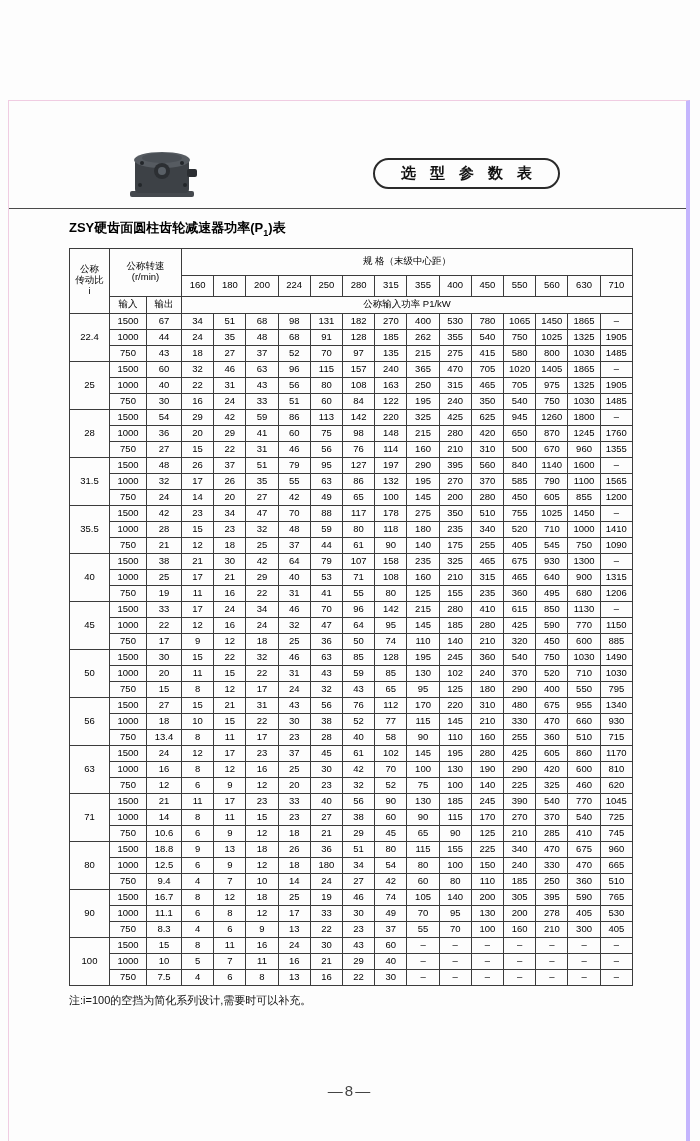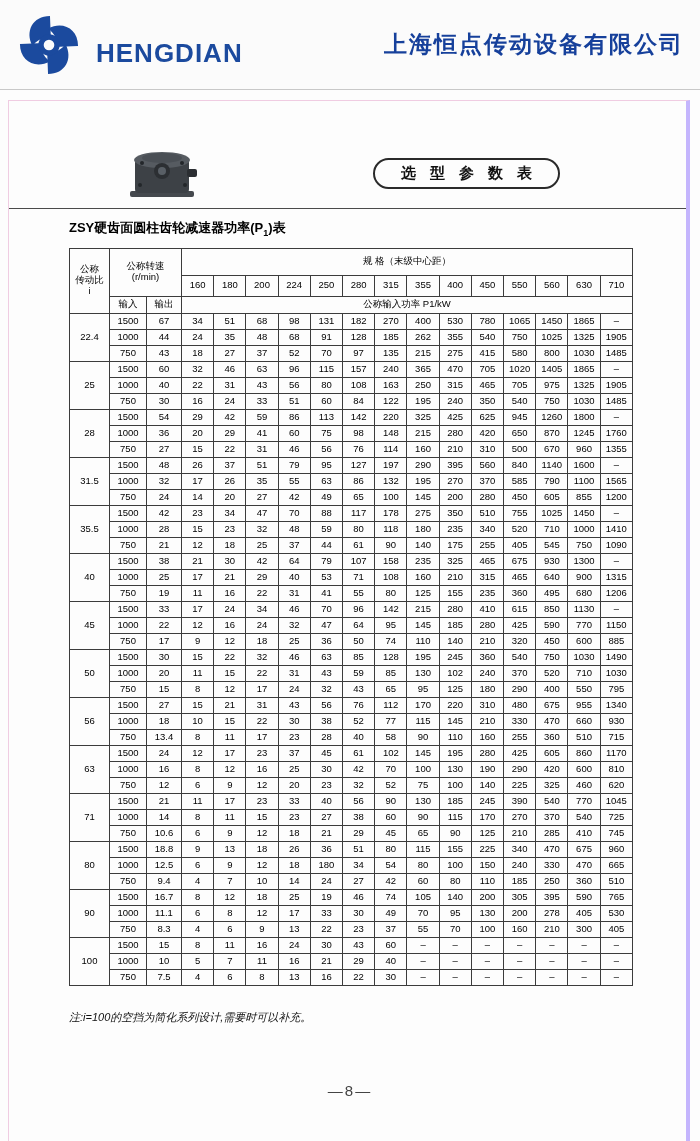--- a/index.html
+++ b/index.html
@@ -28,43 +28,29 @@
   table.power th,table.power td{border:1px solid #3c3c3c;text-align:center;vertical-align:middle;
       padding:0;font-size:9.5px;line-height:1.15;font-weight:normal;overflow:hidden;}
   table.power td{height:15px;}
   thead th{font-size:10.5px;}
   th.cn{font-weight:bold;white-space:pre-line;font-size:10.5px;}
   th.size{font-size:10px;height:20px;}
   tr.h1 th{height:26px;}
   tr.h3 th{height:16px;}
   td.ratio-cell{font-size:11px;margin-top:40px;}
   
-  .note{margin:24px 0 0 60px;font-size:11px;color:#111;font-style:italic;}
+  .note{margin:7px 0 0 60px;font-size:11px;color:#111;}
   .footer{position:absolute;bottom:42px;left:0;width:100%;text-align:center;
           font-size:15px;color:#444;letter-spacing:2px;}
 </style>
 </head>
 <body>
 
 <div class="page">
 
-  <div class="header">
-    <svg class="logo" viewBox="0 0 64 64">
-      <g fill="#1b4a9e">
-        <path d="M33 2 C 15 2 7 18 15 33 C 21 25 28 23 34 27 Z"></path>
-        <path d="M62 33 C 62 15 46 7 31 15 C 39 21 41 28 37 34 Z"></path>
-        <path d="M31 62 C 49 62 57 46 49 31 C 43 39 36 41 30 37 Z"></path>
-        <path d="M2 31 C 2 49 18 57 33 49 C 25 43 23 36 27 30 Z"></path>
-        <circle cx="32" cy="32" r="11"></circle>
-      </g>
-      <circle cx="32" cy="32" r="5.5" fill="#fbfbfb"></circle>
-    </svg>
-    <div class="brand">HENGDIAN</div>
-    <div class="company">上海恒点传动设备有限公司</div>
-  </div>
 
   <div class="frame">
     <div class="visual-row">
       <svg class="product" viewBox="0 0 72 52">
         <rect x="3" y="44" width="64" height="6" rx="2" fill="#45494e"></rect>
         <rect x="8" y="12" width="54" height="34" rx="4" fill="#3d4146"></rect>
         <ellipse cx="35" cy="13" rx="28" ry="8" fill="#565b61"></ellipse>
         <ellipse cx="35" cy="11" rx="20" ry="5" fill="#4a4f55"></ellipse>
         <circle cx="35" cy="24" r="8" fill="#2c2f33"></circle>
         <circle cx="35" cy="24" r="4" fill="#595f66"></circle>

